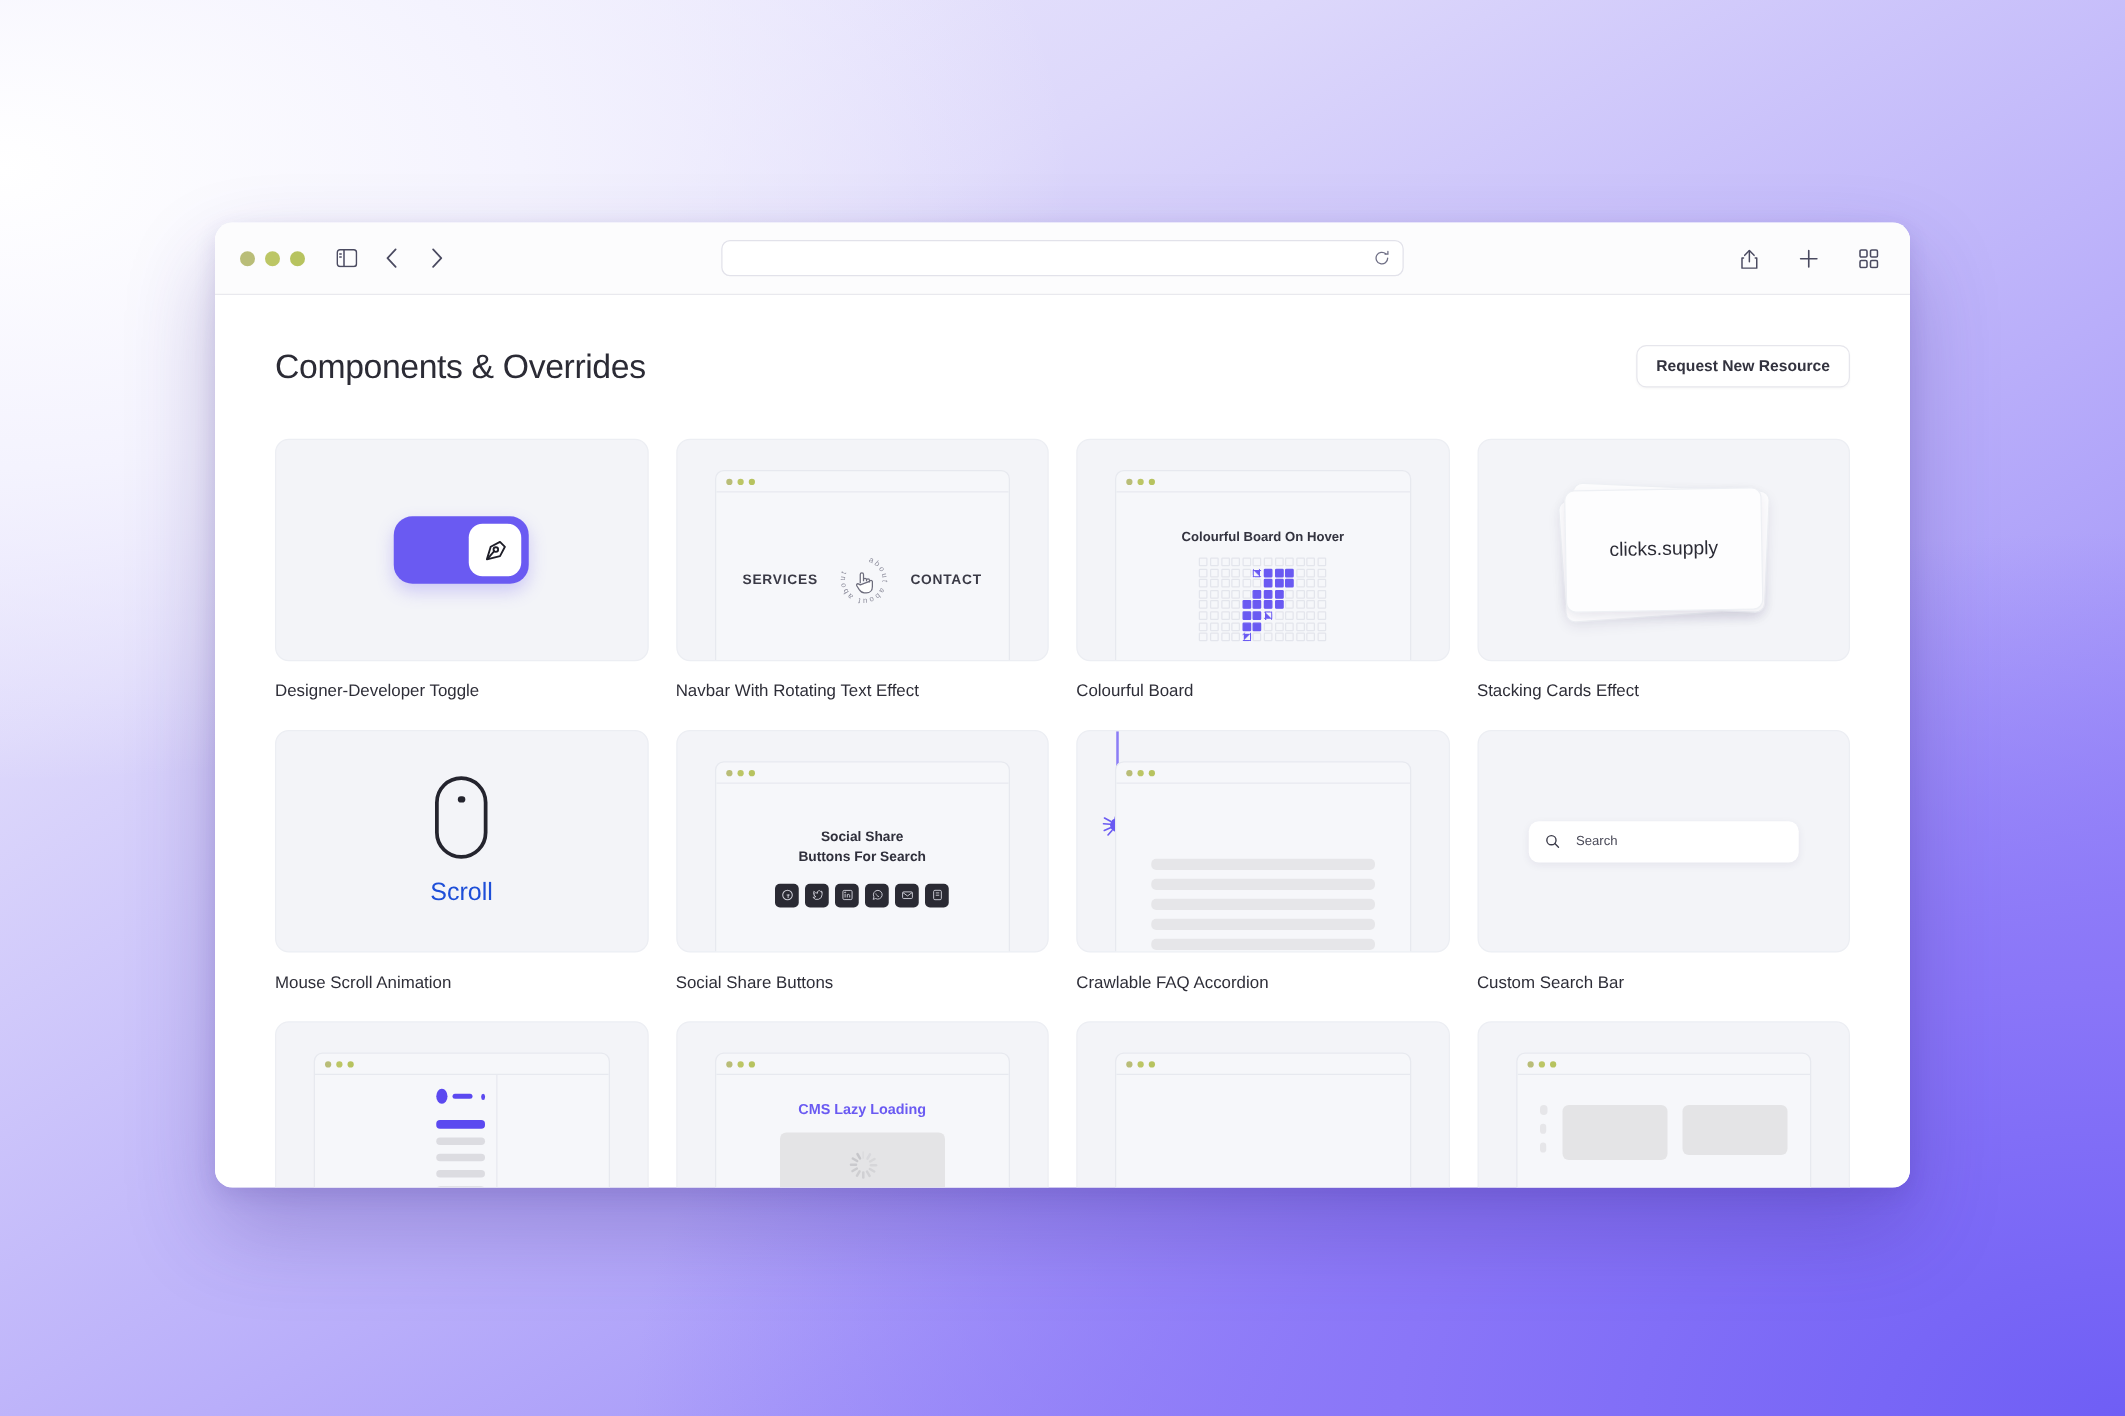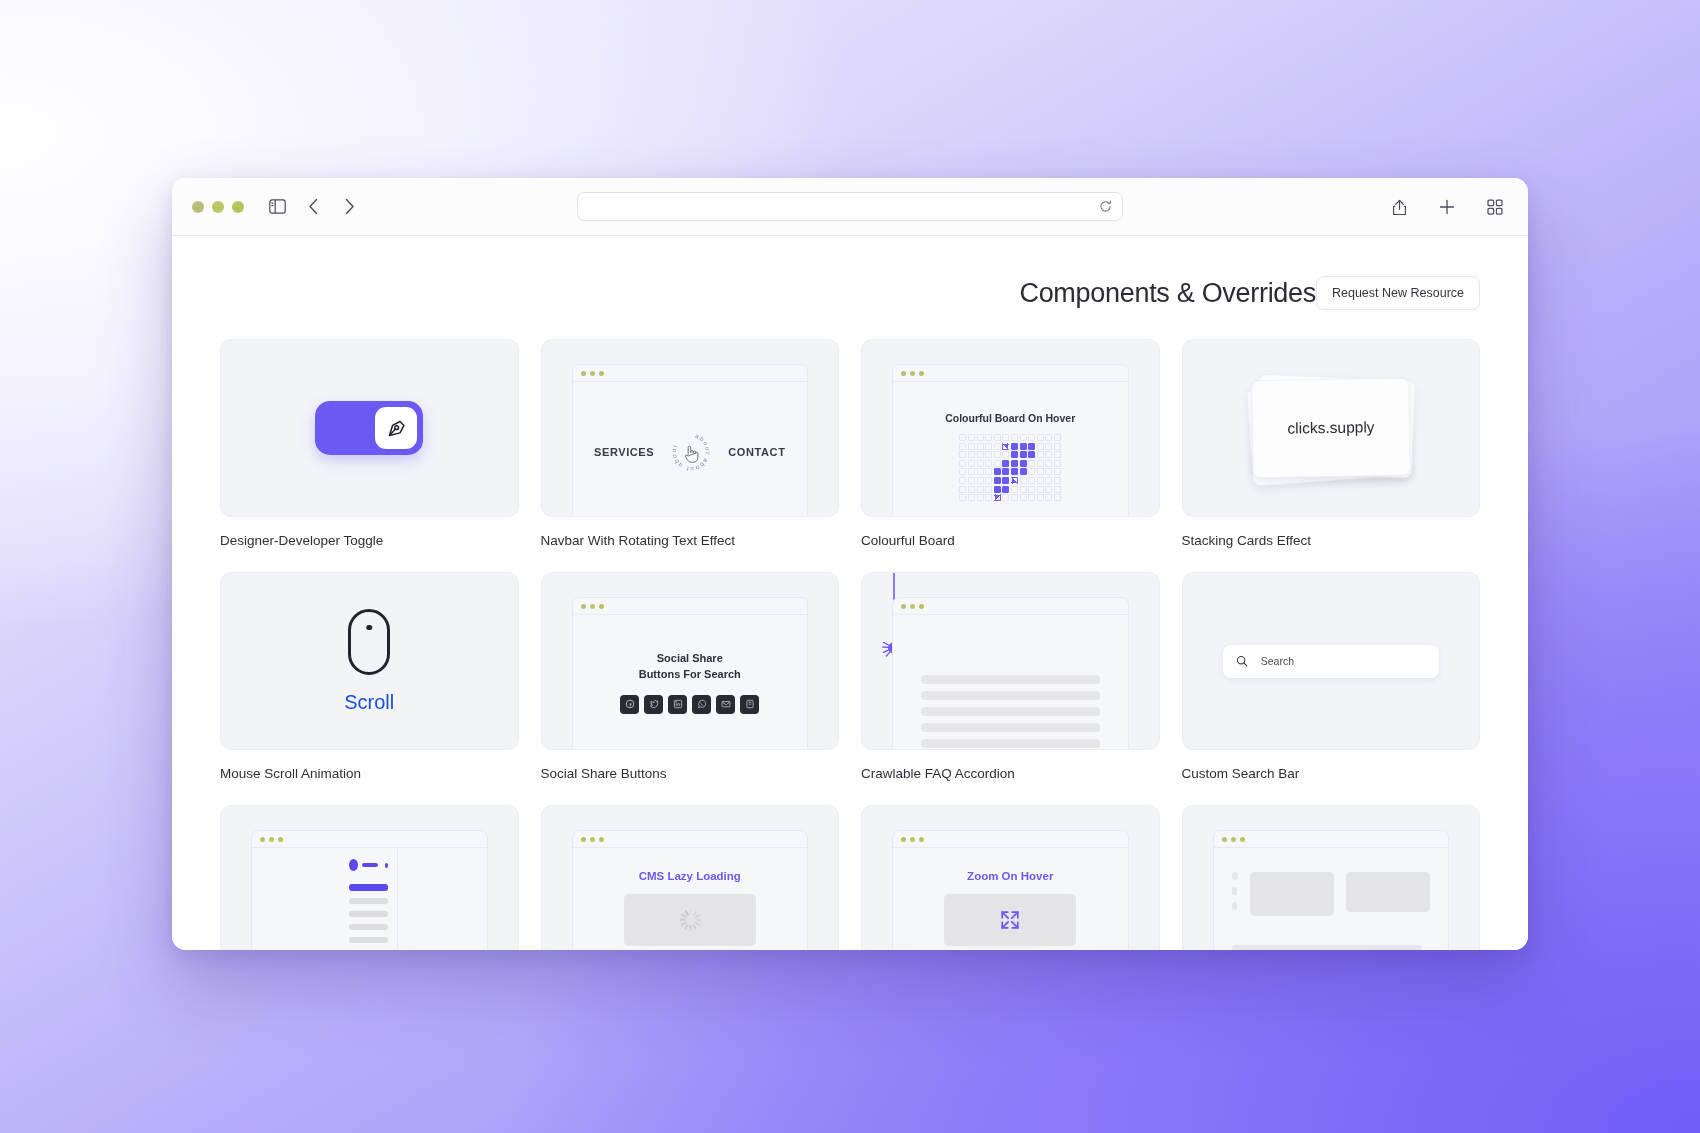--- a/index.html
+++ b/index.html
@@ -80,39 +80,40 @@
   
   .page {
     flex: 1;
     overflow: hidden;
     padding: 40px 48px 0 48px;
     background: #ffffff;
   }
   .page-head {
     display: flex;
     align-items: center;
-    justify-content: flex-end;
-    margin-bottom: 29px;
+    justify-content: space-between;
+    margin-bottom: 41px;
   }
   .page-title {
     font-size: 27px;
     font-weight: 400;
     color: #2b2b35;
     letter-spacing: -.3px;
   }
   .req-btn {
     font-size: 12.5px;
     color: #33333f;
     background: #fff;
     border: 1px solid #e6e6ec;
     border-radius: 8px;
     padding: 9px 15px;
     cursor: pointer;
     box-shadow: 0 1px 2px rgba(0,0,0,.03);
     white-space: nowrap;
+    font-weight: bold;
   }
 
   .grid {
     display: grid;
     grid-template-columns: repeat(4, 1fr);
     column-gap: 22px;
     row-gap: 24px;
   }
   .card { display: flex; flex-direction: column; }
   .thumb {
@@ -742,37 +743,20 @@
       </div>
 
       <div class="card">
         <div class="thumb">
           <div class="mini">
             <div class="mini-bar">
               <span class="mini-dot md1"></span>
               <span class="mini-dot md2"></span>
               <span class="mini-dot md3"></span>
             </div>
-            <div class="mini-body">
-              <div class="ph-title">Zoom On Hover</div>
-              <div class="ph-box">
-                <span>
-                  <svg width="22" height="22" viewBox="0 0 24 24" fill="none" stroke="#6a5af2" stroke-width="1.9" stroke-linecap="round" stroke-linejoin="round">
-                    <polyline points="14.5,3.5 20.5,3.5 20.5,9.5"></polyline>
-                      <line x1="20.5" y1="3.5" x2="14" y2="10"></line>
-                    <polyline points="9.5,20.5 3.5,20.5 3.5,14.5"></polyline>
-                      <line x1="3.5" y1="20.5" x2="10" y2="14"></line>
-                    <polyline points="3.5,9.5 3.5,3.5 9.5,3.5"></polyline>
-                      <line x1="3.5" y1="3.5" x2="10" y2="10"></line>
-                    <polyline points="20.5,14.5 20.5,20.5 14.5,20.5"></polyline>
-                      <line x1="20.5" y1="20.5" x2="14" y2="14"></line>
-                  </svg>
-                </span>
-              </div>
-            </div>
           </div>
         </div>
         <div class="card-label"></div>
       </div>
 
       <div class="card">
         <div class="thumb">
           <div class="mini">
             <div class="mini-bar">
               <span class="mini-dot md1"></span>

